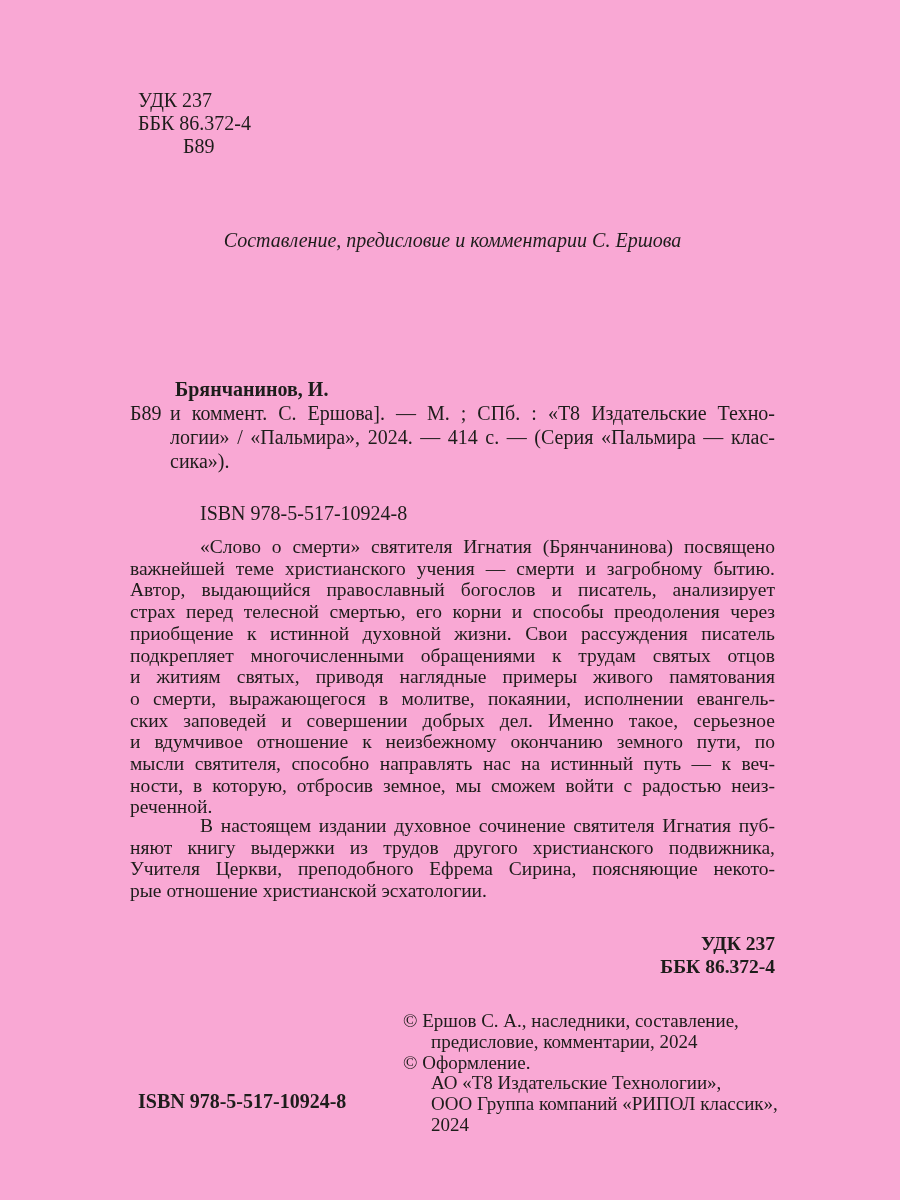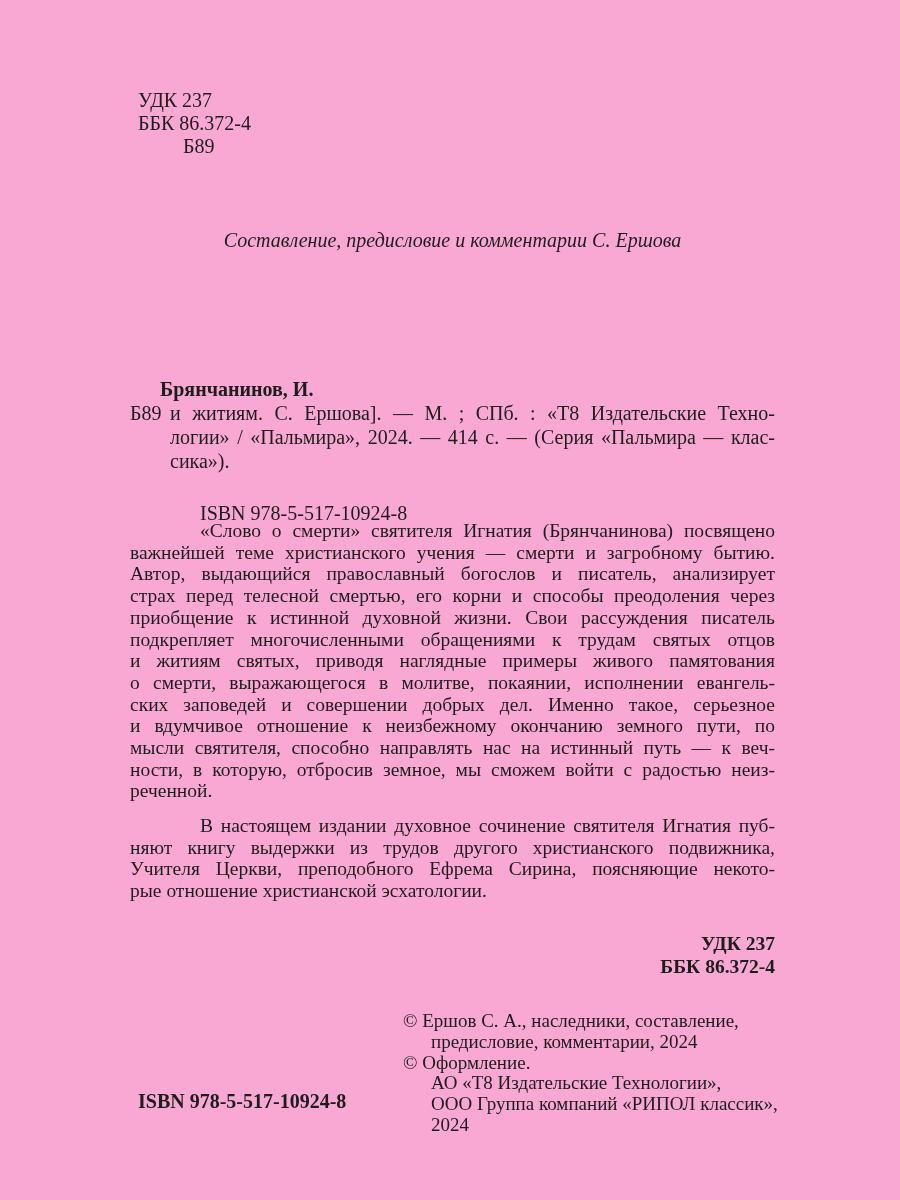--- a/index.html
+++ b/index.html
@@ -36,21 +36,21 @@
     width: 645px;
     text-align: center;
     font-style: italic;
     font-size: 20px;
     line-height: 24px;
   }
 
   
   .entry-author {
     position: absolute;
-    left: 115px;
+    left: 130px;
     top: 377px;
     width: 645px;
     padding-left: 45px;
     box-sizing: border-box;
     font-weight: bold;
     font-size: 20px;
     line-height: 24px;
   }
   .entry-block {
     position: absolute;
@@ -83,21 +83,21 @@
     padding-left: 70px;
     box-sizing: border-box;
     font-size: 20px;
     line-height: 24px;
   }
 
   
   .annotation-p1 {
     position: absolute;
     left: 130px;
-    top: 520px;
+    top: 536px;
     width: 645px;
     font-size: 19.5px;
     line-height: 21.7px;
   }
   .annotation-p2 {
     position: absolute;
     left: 130px;
     top: 815px;
     width: 645px;
     font-size: 19.5px;
@@ -148,21 +148,21 @@
     <div>ББК 86.372-4</div>
     <div class="code-line">Б89</div>
   </div>
 
   <div class="credit-line">Составление, предисловие и комментарии С. Ершова</div>
 
   <div class="entry-author">Брянчанинов, И.</div>
 
   <div class="entry-block">
     <span class="entry-code">Б89</span>
-    <div class="jline ind40">и житиям. С. Ершова]. — М. ; СПб. : «Т8 Издательские Техно-</div>
+    <div class="jline ind40">и коммент. С. Ершова]. — М. ; СПб. : «Т8 Издательские Техно-</div>
     <div class="jline ind40">логии» / «Пальмира», 2024. — 414 с. — (Серия «Пальмира — клас-</div>
     <div class="jline-last ind40">сика»).</div>
   </div>
 
   <div class="entry-isbn">ISBN 978-5-517-10924-8</div>
 
   <div class="annotation-p1">
     <div class="jline ind70">«Слово о смерти» святителя Игнатия (Брянчанинова) посвящено</div>
     <div class="jline">важнейшей теме христианского учения — смерти и загробному бытию.</div>
     <div class="jline">Автор, выдающийся православный богослов и писатель, анализирует</div>

